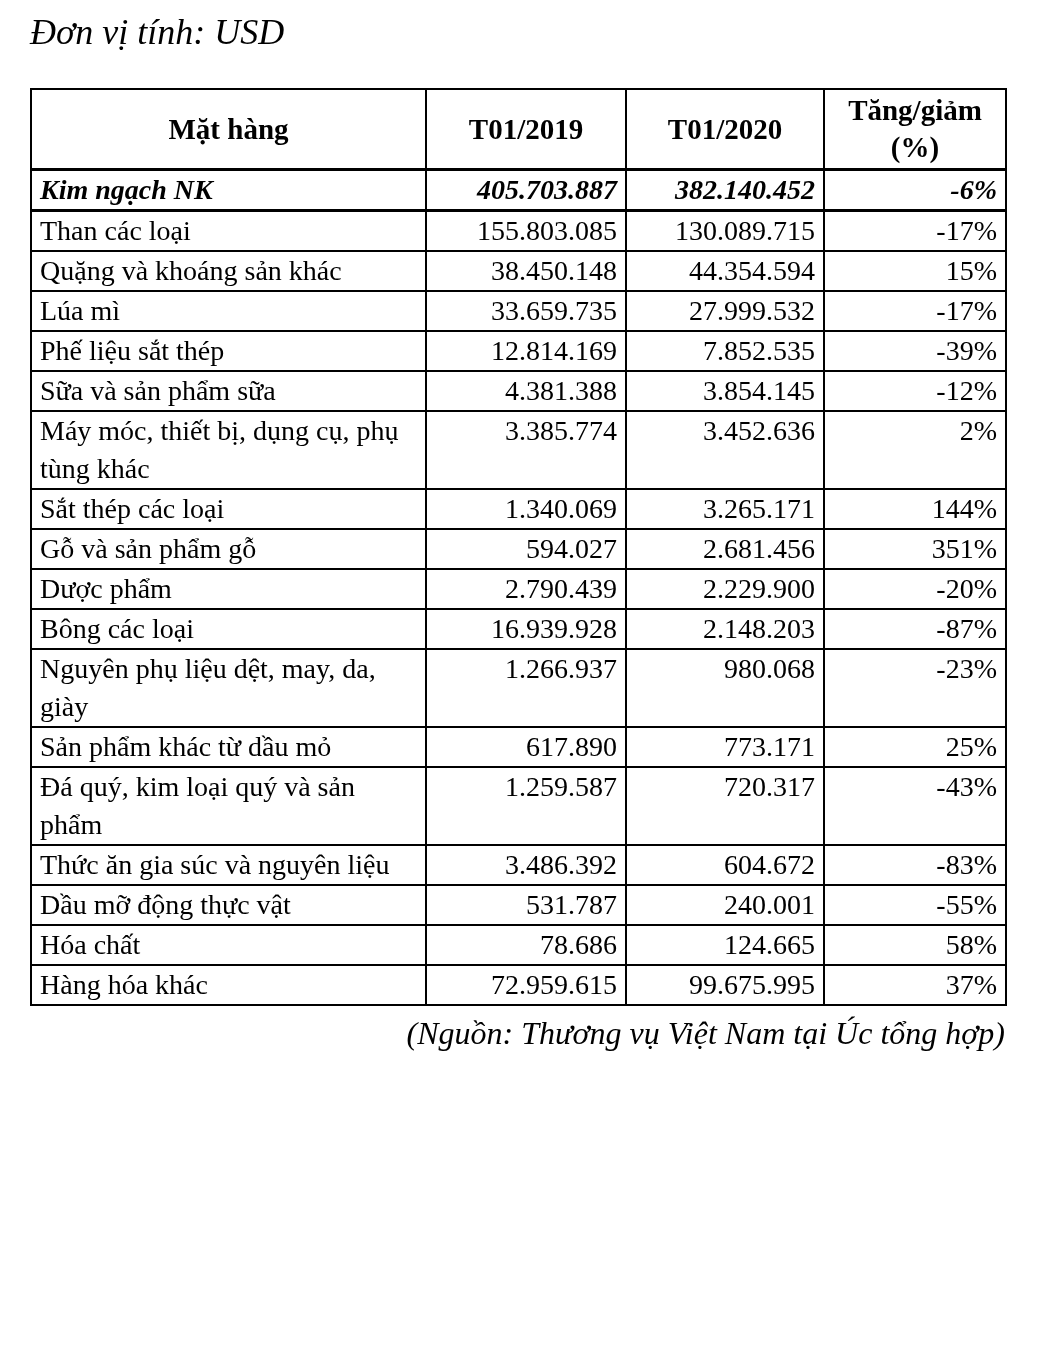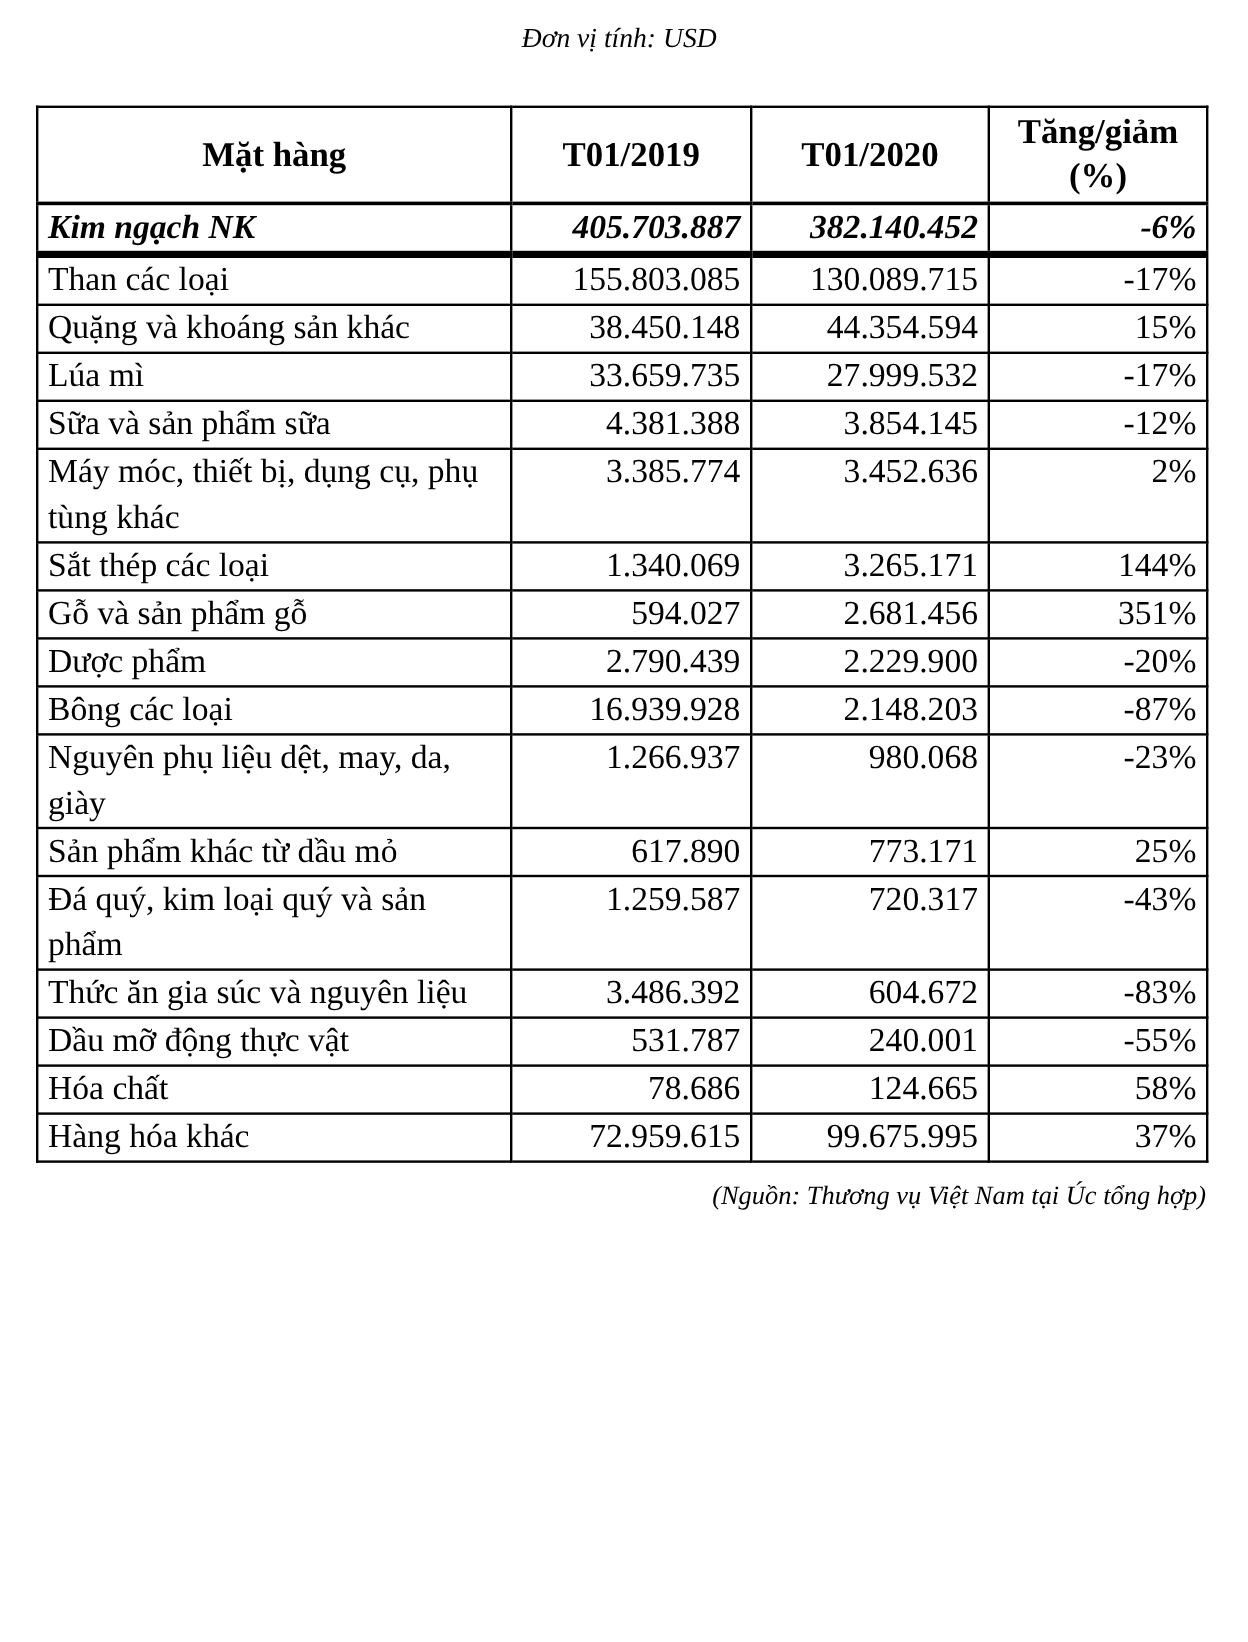--- a/index.html
+++ b/index.html
@@ -14,23 +14,23 @@
   .page {
     position: relative;
     width: 1040px;
     height: 1368px;
     box-sizing: border-box;
     padding-top: 16px;
   }
   .unit-label {
     width: 972px;
     margin-left: 30px;
-    text-align: center;
+    text-align: left;
     font-style: italic;
-    font-size: 23px;
+    font-size: 36px;
     line-height: 32px;
     font-family: Liberation Serif, serif;
   }
   table.data-table {
     margin: 40px 0 0 30px;
     width: 975px;
     border-collapse: collapse;
     table-layout: fixed;
   }
   table.data-table th {
@@ -51,29 +51,29 @@
     padding: 0 8px;
     vertical-align: top;
     height: 38px;
     overflow: hidden;
   }
   td.name { text-align: left; padding-left: 9px; }
   td.num  { text-align: right; padding-right: 11px; }
   tr.summary-row td {
     font-weight: bold;
     font-style: italic;
-    border-bottom: 6px solid #000000;
+    border-bottom: 3px solid #000000;
   }
   .source-note {
     width: 975px;
     margin-left: 30px;
     margin-top: 10px;
     text-align: right;
     font-style: italic;
-    font-size: 22px;
+    font-size: 32px;
     line-height: 34px;
   }
 </style>
 </head>
 <body>
 
 <div class="page">
 
   <div class="unit-label">Đơn vị tính: USD</div>
 
@@ -111,20 +111,26 @@
           <td class="num">44.354.594</td>
           <td class="num">15%</td>
         </tr>
         <tr class="data-row">
           <td class="name">Lúa mì</td>
           <td class="num">33.659.735</td>
           <td class="num">27.999.532</td>
           <td class="num">-17%</td>
         </tr>
         <tr class="data-row">
+          <td class="name">Phế liệu sắt thép</td>
+          <td class="num">12.814.169</td>
+          <td class="num">7.852.535</td>
+          <td class="num">-39%</td>
+        </tr>
+        <tr class="data-row">
           <td class="name">Sữa và sản phẩm sữa</td>
           <td class="num">4.381.388</td>
           <td class="num">3.854.145</td>
           <td class="num">-12%</td>
         </tr>
         <tr class="data-row">
           <td class="name">Máy móc, thiết bị, dụng cụ, phụ tùng khác</td>
           <td class="num">3.385.774</td>
           <td class="num">3.452.636</td>
           <td class="num">2%</td>

